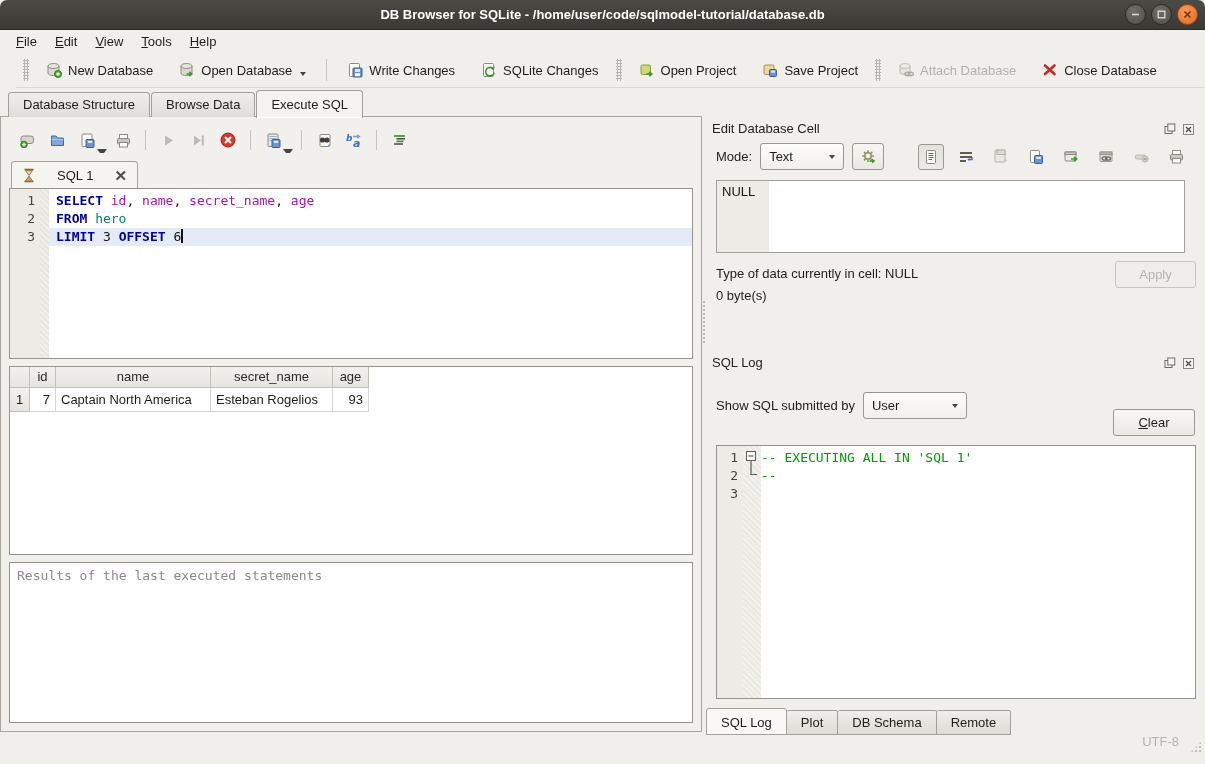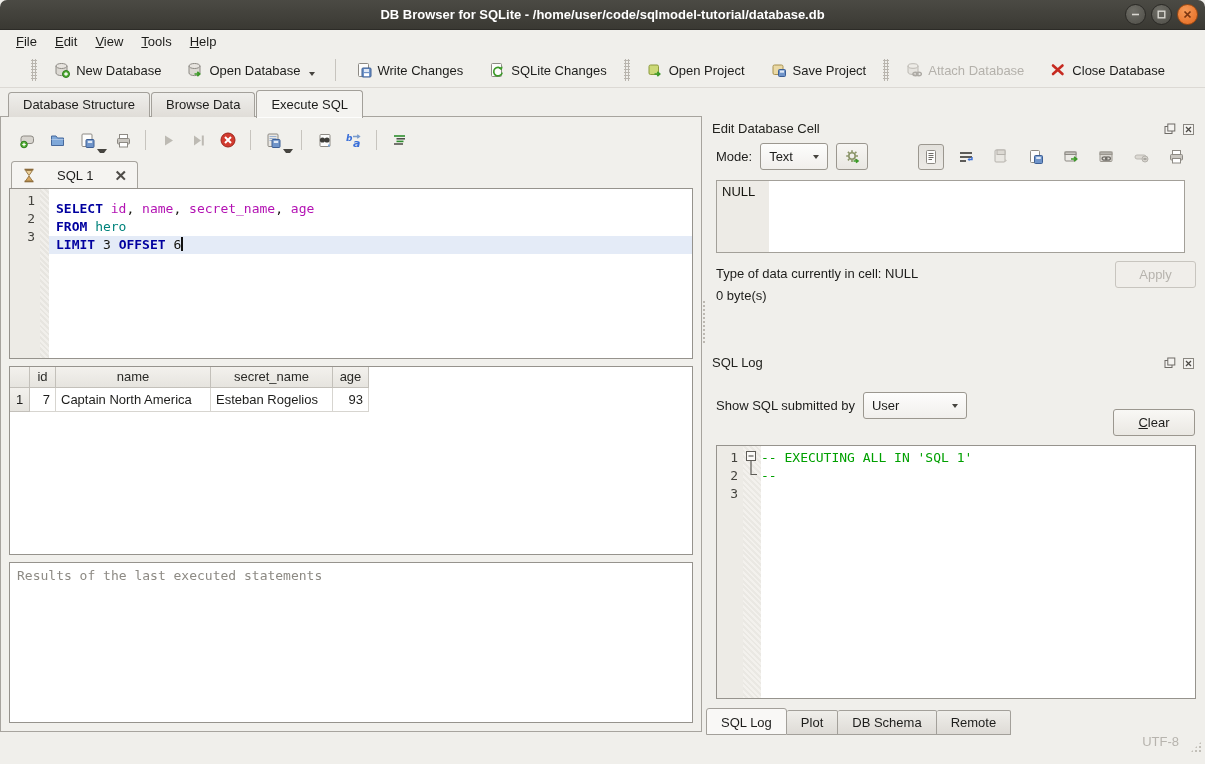--- a/index.html
+++ b/index.html
@@ -28,24 +28,23 @@
   }
   .wbtn.close { background:radial-gradient(circle at 38% 30%, #f59a58, #e4691f); color:#6e2f0a; border-color:#9e4a12; font-weight:bold; }
   .wbtn svg { display:block; }
   
   .menubar { position:absolute; top:30px; left:0; right:0; height:23px; display:flex; align-items:center; padding-left:7px; }
   .menu-item { padding:2px 9px; cursor:default; }
   .accel { display:inline-block; }
   .accel::first-letter { text-decoration:underline; }
   
   .toolbar {
-    position:absolute; top:53px; left:0; right:0; height:35px;
+    position:absolute; top:53px; left:16px; right:0; height:35px;
     display:flex; align-items:center; padding:0 3px;
     border-bottom:1px solid #dcd9d4;
-    justify-content:center;
   }
   .grip-v {
     width:6px; height:22px; margin:0 4px;
     background-image:radial-gradient(#b9b5ae 1px, transparent 1.1px);
     background-size:3px 3px;
   }
   .tsep { width:1px; height:22px; background:#c7c4be; margin:0 7px; }
   .tbtn { display:flex; align-items:center; gap:6px; padding:5px 7px; margin:0 6px; border-radius:3px; cursor:default; }
   .tbtn.disabled { color:#b4b1ab; }
   .tbtn .caret-small { margin-left:2px; align-self:flex-end; margin-bottom:2px; }
@@ -85,21 +84,21 @@
   }
   .sqltab .x { font-size:15px; font-weight:bold; color:#4e4c48; line-height:1; }
   
   .editor {
     border:1px solid #96938d; background:#ffffff; height:171px;
     display:flex; font-family:"DejaVu Sans Mono", monospace; font-size:13px;
     position:relative; overflow:hidden;
   }
   .gutter { width:30px; background:#edebe6; color:#45443f; text-align:right; padding:3px 5px 0 0; line-height:18px; }
   .foldcol { width:9px; background:repeating-linear-gradient(45deg,#f1efeb 0 2px,#e7e5e0 2px 4px); }
-  .codearea { flex:1; padding-top:11px; position:relative; }
+  .codearea { flex:1; padding-top:3px; position:relative; }
   .ed-line { height:18px; line-height:18px; padding-left:7px; white-space:pre; }
   .ed-line.current { background:#e4ebf7; }
   .kw { color:#00009f; font-weight:bold; }
   .ident { color:#b312b3; }
   .tbl { color:#00837c; }
   .pln { color:#14140f; }
   .cursor { display:inline-block; width:1.5px; height:14px; background:#111; vertical-align:-2px; }
   
   .hsplit { height:7px; display:flex; align-items:center; justify-content:center; }
   .hsplit .dots { width:30px; height:2px; background-image:radial-gradient(#bcb8b1 1px, transparent 1.1px); background-size:4px 2px; }
@@ -477,21 +476,21 @@
           <span class="dock-btn">
             <svg width="11" height="11" viewBox="0 0 11 11">
               <rect x="0.5" y="0.5" width="10" height="10" fill="#f4f3f0" stroke="#8a8781"></rect>
               <path d="M3,3 L8,8 M8,3 L3,8" stroke="#4c4a45" stroke-width="1.3"></path>
             </svg>
           </span>
         </div>
 
         <div class="mode-row">
           <span>Mode:</span>
-          <div class="combo" style="width:68px;">
+          <div class="combo" style="width:84px;">
             <span class="cval">Text</span>
             <span class="caret"></span>
           </div>
           <div class="sq-btn">
             <svg width="17" height="17" viewBox="0 0 17 17">
               <circle cx="8" cy="8" r="3.2" fill="none" stroke="#8a9468" stroke-width="1.6"></circle>
               <g stroke="#8a9468" stroke-width="1.6">
                 <path d="M8,2.2 v2 M8,12 v2 M2.2,8 h2 M12,8 h2 M3.9,3.9 l1.4,1.4 M11,11 l1.4,1.4 M12.4,3.9 L11,5.3 M5.3,11 L3.9,12.4"></path>
               </g>
               <path d="M9.5,13 h4 M12,11.2 L14.2,13 L12,14.8" fill="none" stroke="#3c9a28" stroke-width="1.4"></path>

